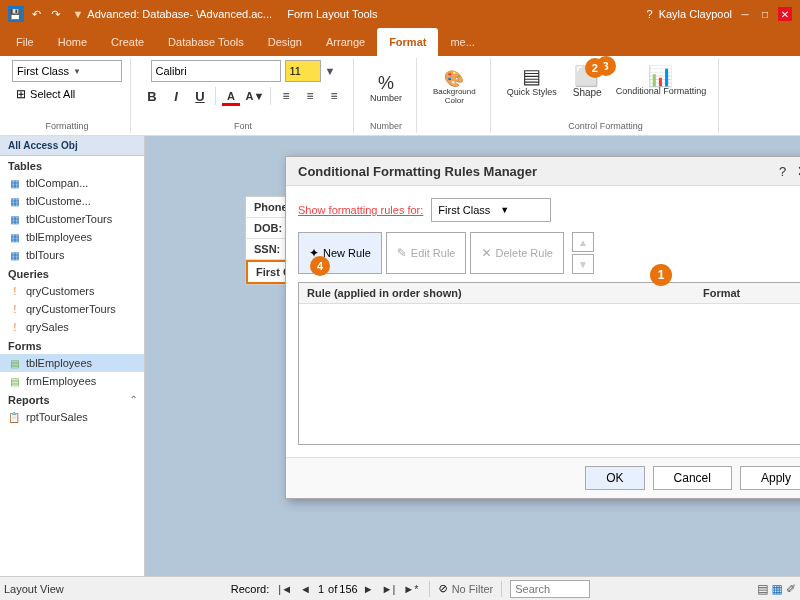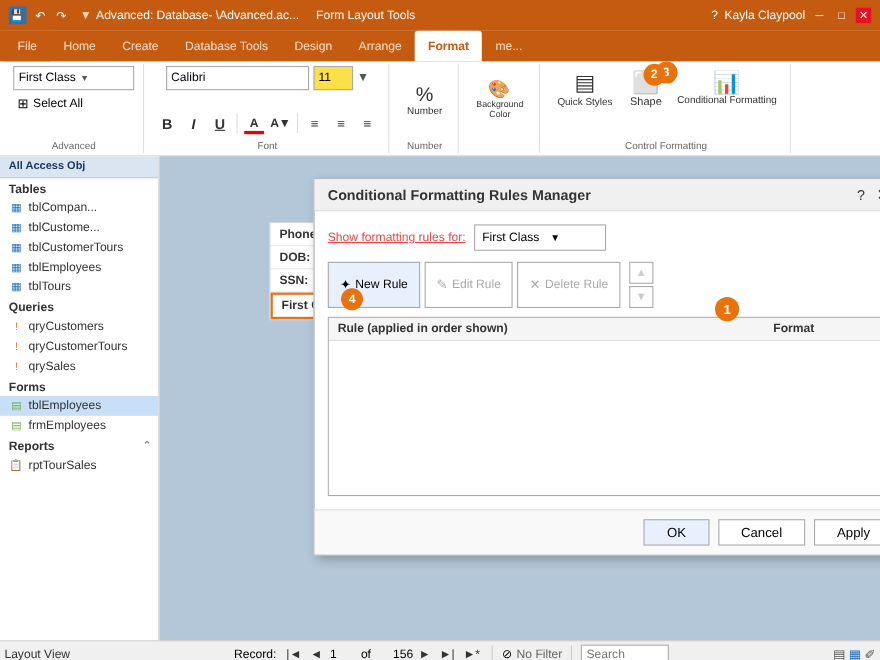--- a/index.html
+++ b/index.html
@@ -141,25 +141,25 @@
         <div class="field-selector">
           <span style="font-size:11px;">First Class</span>
           <span class="field-selector-arrow">▼</span>
         </div>
       </div>
       <div class="select-all-row" style="cursor:pointer; padding:1px 4px; border-radius:2px;">
         <span style="font-size:12px;">⊞</span>
         <span style="font-size:11px;">Select All</span>
       </div>
     </div>
-    <span class="ribbon-group-label">Advanced</span>
+    <span class="ribbon-group-label">Formatting</span>
   </div>
 
   <div class="ribbon-group" style="min-width:200px;">
-    <div class="ribbon-group-content" style="flex-direction:column; gap:19px;">
+    <div class="ribbon-group-content" style="flex-direction:column; gap:3px;">
       <div style="display:flex; align-items:center; gap:4px;">
         <input type="text" class="font-selector" style="width: 130px; height: 22px; font-size: 11px; border: 1px solid rgb(170, 170, 170); padding: 1px 4px;" value="Calibri">
         <input type="text" class="font-size" style="width: 36px; height: 22px; font-size: 11px; border: 1px solid rgb(170, 170, 170); padding: 1px 4px;" value="11">
         <div style="cursor:pointer; font-size:11px; color:#555;">▼</div>
       </div>
       <div style="display:flex; align-items:center; gap:2px;">
         <div class="ribbon-btn-small" style="font-weight:bold; font-size:13px;">B</div>
         <div class="ribbon-btn-small" style="font-style:italic; font-size:13px;">I</div>
         <div class="ribbon-btn-small" style="text-decoration:underline; font-size:13px;">U</div>
         <div style="width:1px; background:#ddd; height:18px; margin:0 2px;"></div>
@@ -362,21 +362,21 @@
 </div>
 
 <div class="status-bar">
   <span style="color:#333; font-size:11px;">Layout View</span>
   <div style="flex:1;"></div>
   <div class="record-nav">
     <span style="margin-right:4px;">Record:</span>
     <span class="nav-btn">|◄</span>
     <span class="nav-btn">◄</span>
     <span style="margin:0 2px;">1</span>
-    <span style="margin:0 18px;">of</span>
+    <span style="margin:0 0;">of</span>
     <span>156</span>
     <span class="nav-btn">►</span>
     <span class="nav-btn">►|</span>
     <span class="nav-btn">►*</span>
   </div>
   <div style="width:1px; background:#ccc; height:16px; margin:0 4px;"></div>
   <div class="filter-status">
     <span style="font-size:11px;">⊘</span>
     <span style="color:#666;">No Filter</span>
   </div>

